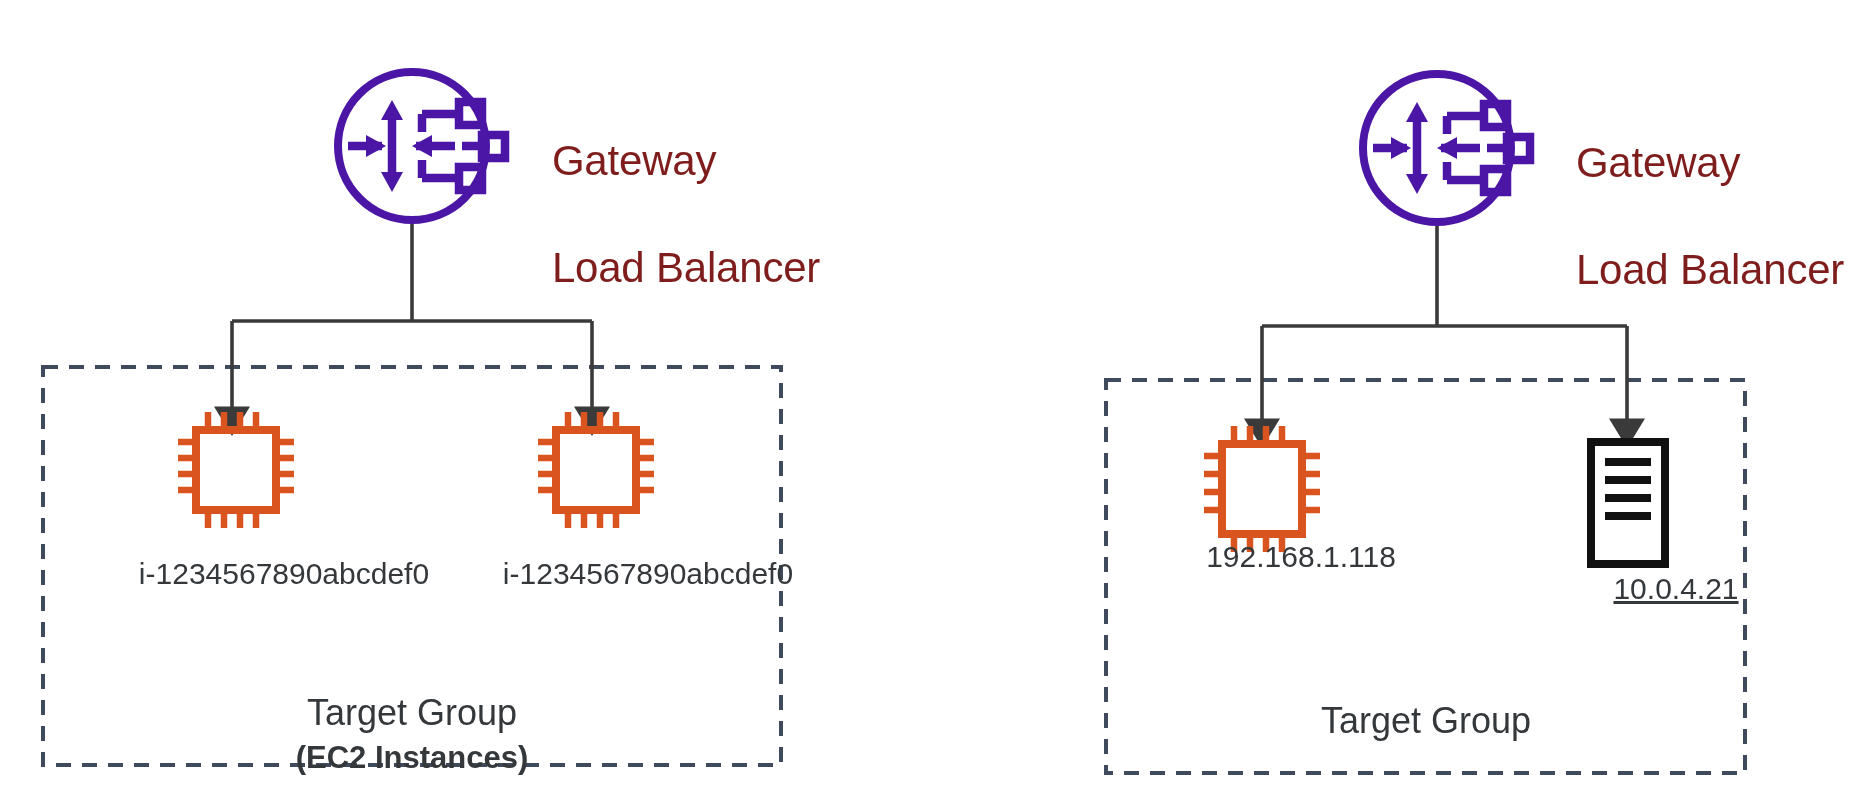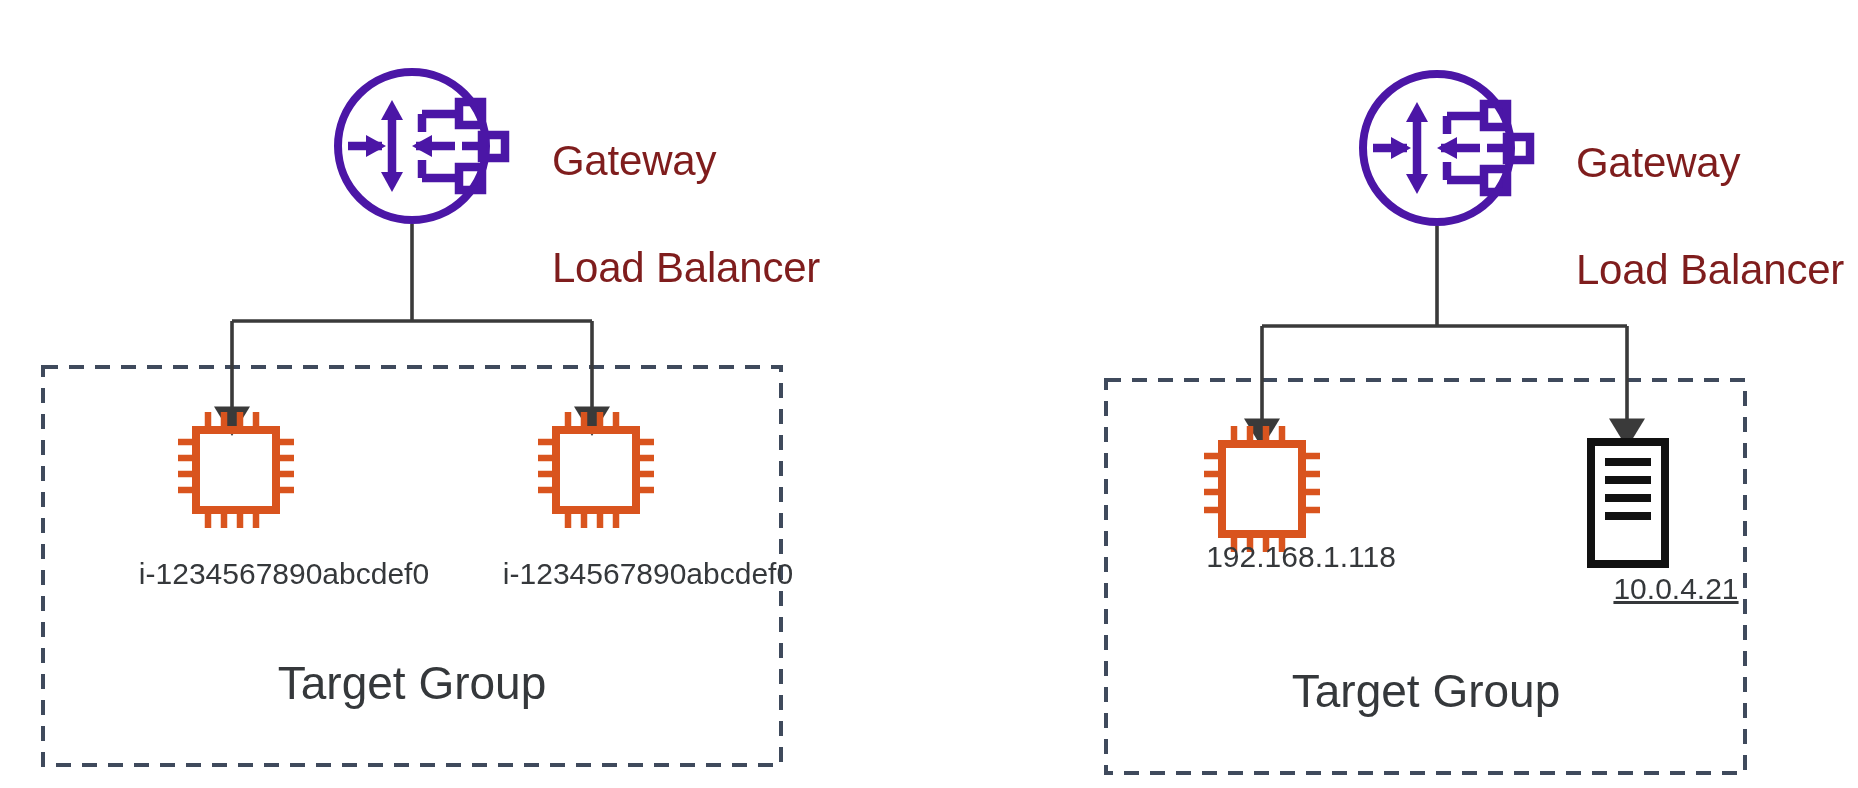--- a/index.html
+++ b/index.html
@@ -46,23 +46,24 @@
   }
   .group-caption {
     position: absolute;
     text-align: center;
     color: #35383B;
     white-space: nowrap;
     transform: translateX(-50%);
   }
   .group-caption .caption-main {
     display: block;
-    font-size: 46px;
+    font-size: 36px;
     font-weight: 400;
     line-height: 1.22;
+    margin-top: 36px;
   }
   .group-caption .caption-sub {
     display: block;
     font-size: 31px;
     font-weight: 700;
     line-height: 1.25;
     margin-top: 4px;
   }
 </style>
 </head>
@@ -246,19 +247,20 @@
   </div>
 
   <div class="node-label" style="left:236px; top:557px;">i-1234567890abcdef0</div>
   <div class="node-label" style="left:600px; top:557px;">i-1234567890abcdef0</div>
 
   <div class="node-label" style="left:1253px; top:540px;">192.168.1.118</div>
   <div class="node-label" style="left:1628px; top:572px;text-decoration:underline;">10.0.4.21</div>
 
   <div class="group-caption" style="left:412px; top:655px;">
     <span class="caption-main">Target Group</span>
+    <span class="caption-sub">(EC2 Instances)</span>
   </div>
 
   <div class="group-caption" style="left:1426px; top:663px;">
     <span class="caption-main">Target Group</span>
   </div>
 
 </div>
 
 </body></html>

